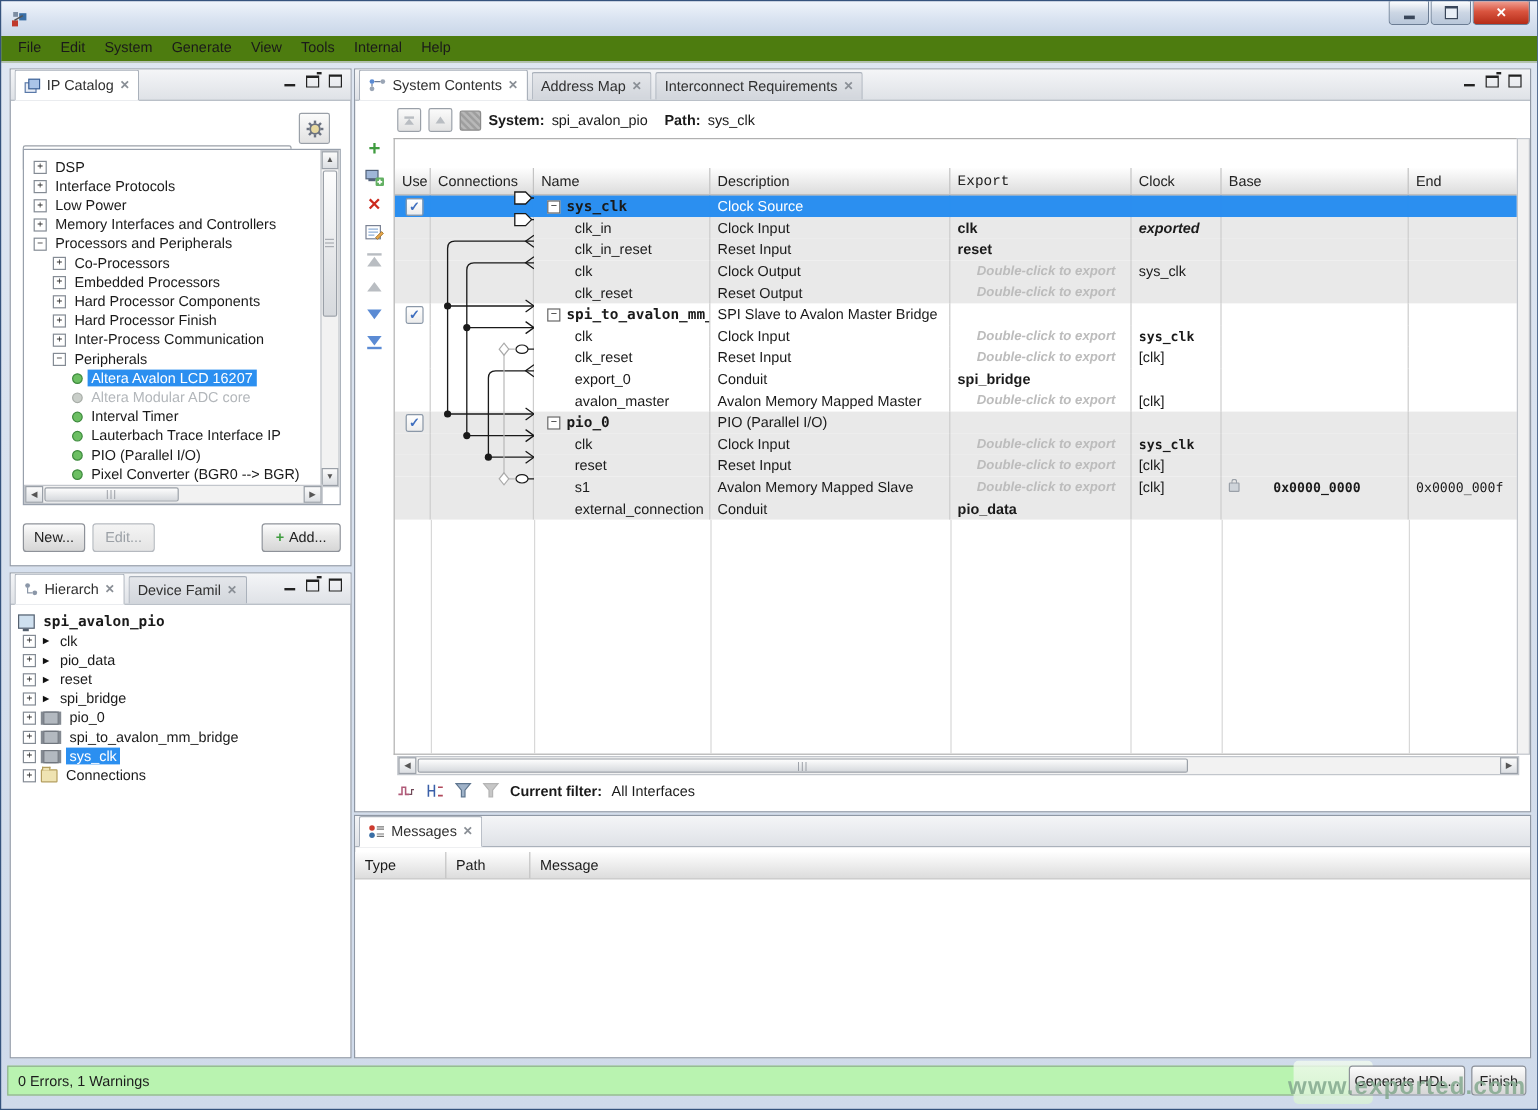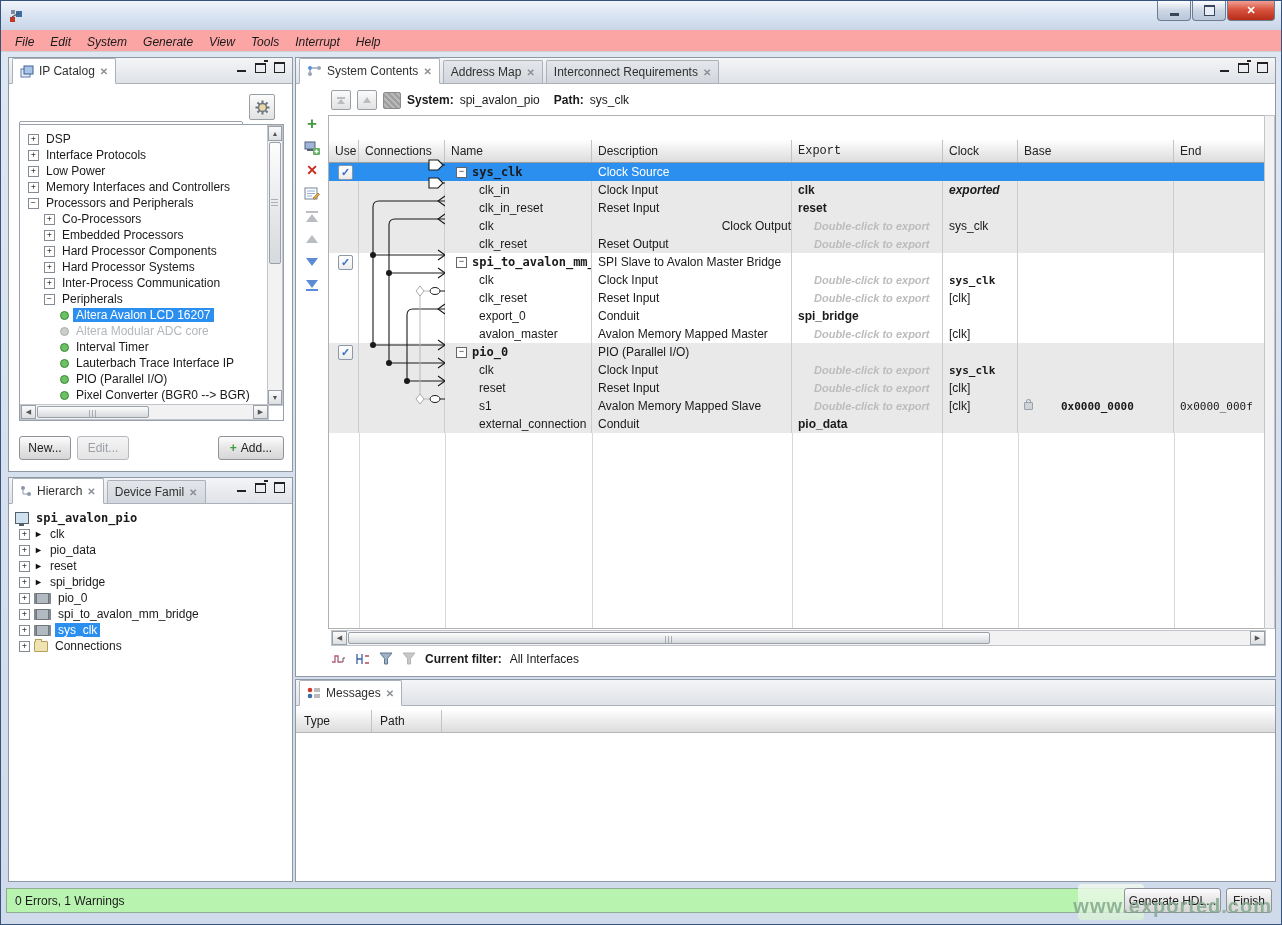--- a/index.html
+++ b/index.html
@@ -16,22 +16,22 @@
   .winbtns{position:absolute;right:6px;top:0;display:flex;}
   .winbtn{width:32px;height:19px;border:1px solid #6b7c93;border-top:none;
           border-radius:0 0 4px 4px;display:flex;align-items:center;justify-content:center;
           background:linear-gradient(#fdfeff,#ccd6e4 50%,#b9c7da);margin-left:1px;
           font-size:11px;color:#333;}
   .winbtn.close{width:46px;background:linear-gradient(#f0a093,#d9543f 45%,#b52c18);
           color:#fff;font-weight:bold;}
   .glyph-min{width:9px;height:3px;background:#39465a;margin-top:7px;}
   .glyph-max{width:9px;height:8px;border:1px solid #39465a;border-top:2px solid #39465a;background:#e8eef6;}
   
-  .menubar{left:1px;top:30px;right:1px;height:21px;background:#fca5a5;
-           border-bottom:1px solid #cdd2d8;display:flex;align-items:flex-end;padding-left:6px;font-style:italic;}
+  .menubar{left:1px;top:30px;right:1px;height:21px;background:#4d7c0f;
+           border-bottom:1px solid #cdd2d8;display:flex;align-items:flex-start;padding-left:6px;}
   .menu-item{padding:2px 8px;color:#1a1a1a;}
   
   .panel{background:#fff;border:1px solid #8f98a5;}
   .tabbar{height:25px;background:linear-gradient(#f4f5f7,#dfe2e7);
           border-bottom:1px solid #aab1bb;display:flex;align-items:flex-end;position:relative;}
   .tab{height:22px;display:flex;align-items:center;gap:5px;padding:0 7px;
        border:1px solid #aab1bb;border-bottom:none;border-radius:2px 2px 0 0;
        background:linear-gradient(#e4e6ea,#d2d6dc);margin-left:3px;font-size:12px;color:#303030;
        white-space:nowrap;overflow:hidden;}
   .tab.active{background:#fff;height:24px;margin-bottom:-1px;border-bottom:1px solid #fff;}
@@ -149,21 +149,21 @@
   </div>
 </div>
 
 <div class="abs menubar">
     <div class="menu-item">File</div>
     <div class="menu-item">Edit</div>
     <div class="menu-item">System</div>
     <div class="menu-item">Generate</div>
     <div class="menu-item">View</div>
     <div class="menu-item">Tools</div>
-    <div class="menu-item">Interrupt</div>
+    <div class="menu-item">Internal</div>
     <div class="menu-item">Help</div>
   </div>
 
 <div class="abs panel" style="left:8px;top:57px;width:283px;height:413px;">
   <div class="tabbar">
     <div class="tab active">
       <span>
           <svg width="14" height="13">
             <rect x="1" y="4" width="9" height="8" fill="#e8edf5" stroke="#5a79a8"></rect>
             <rect x="4" y="1" width="9" height="8" fill="#aac4e8" stroke="#3a5f96"></rect>
@@ -240,21 +240,21 @@
         <div class="tree-row" style="padding-left: 24px;">
           <span class="exp">+</span>
           <span class="tree-label">Embedded Processors</span>
         </div>
         <div class="tree-row" style="padding-left: 24px;">
           <span class="exp">+</span>
           <span class="tree-label">Hard Processor Components</span>
         </div>
         <div class="tree-row" style="padding-left: 24px;">
           <span class="exp">+</span>
-          <span class="tree-label">Hard Processor Systems</span>
+          <span class="tree-label">Hard Processor Finish</span>
         </div>
         <div class="tree-row" style="padding-left: 24px;">
           <span class="exp">+</span>
           <span class="tree-label">Inter-Process Communication</span>
         </div>
         <div class="tree-row" style="padding-left: 24px;">
           <span class="exp">−</span>
           <span class="tree-label">Peripherals</span>
         </div>
         <div class="tree-row" style="padding-left: 40px;">
@@ -544,21 +544,21 @@
           <div class="c" style="width: 75px;"></div>
           <div class="c" style="width: 156px;"></div>
           <div class="c" style="width: 91px; border-right: none;"></div>
         </div>
         <div class="trow band-gray">
           <div class="c" style="width: 30px;"></div>
           <div class="c" style="width: 86px;"></div>
           <div class="c" style="width: 147px;">
             <span class="name-sub">clk</span>
           </div>
-          <div class="c" style="width: 200px; justify-content: flex-end;">
+          <div class="c" style="width: 200px;">
             <span class="desc-txt">Clock Output</span>
           </div>
           <div class="c" style="width: 151px;">
             <span class="export-ph">Double-click to export</span>
           </div>
           <div class="c" style="width: 75px;">
             <span class="clock-normal">sys_clk</span>
           </div>
           <div class="c" style="width: 156px;"></div>
           <div class="c" style="width: 91px; border-right: none;"></div>
@@ -866,20 +866,21 @@
             <path d="M7,2 h6 M7,4 h6 M7,8 h6 M7,10 h6" stroke="#777"></path>
           </svg>
         </span>
       <span>Messages</span>
       <span class="close-x">✕</span>
     </div>
   </div>
   <div class="msg-header" style="margin-top:4px;">
     <div class="hc" style="width:76px;">Type</div>
     <div class="hc" style="width:70px;">Path</div>
+    <div class="hc" style="flex:1;border-right:none;">Message</div>
   </div>
   <div style="background:#fff;height:142px;"></div>
 </div>
 
 <div class="abs status-field" style="left:6px;top:888px;width:1110px;height:23px;">
   <span>0 Errors, 1 Warnings</span>
 </div>
 <div class="abs wm-blob" style="left:1078px;top:884px;width:66px;height:36px;"></div>
 <div class="abs btn" style="left:1124px;top:888px;width:95px;height:23px;z-index:20;text-align:center;">Generate HDL...</div>
 <div class="abs btn" style="left:1226px;top:888px;width:44px;height:23px;z-index:20;">Finish</div>

